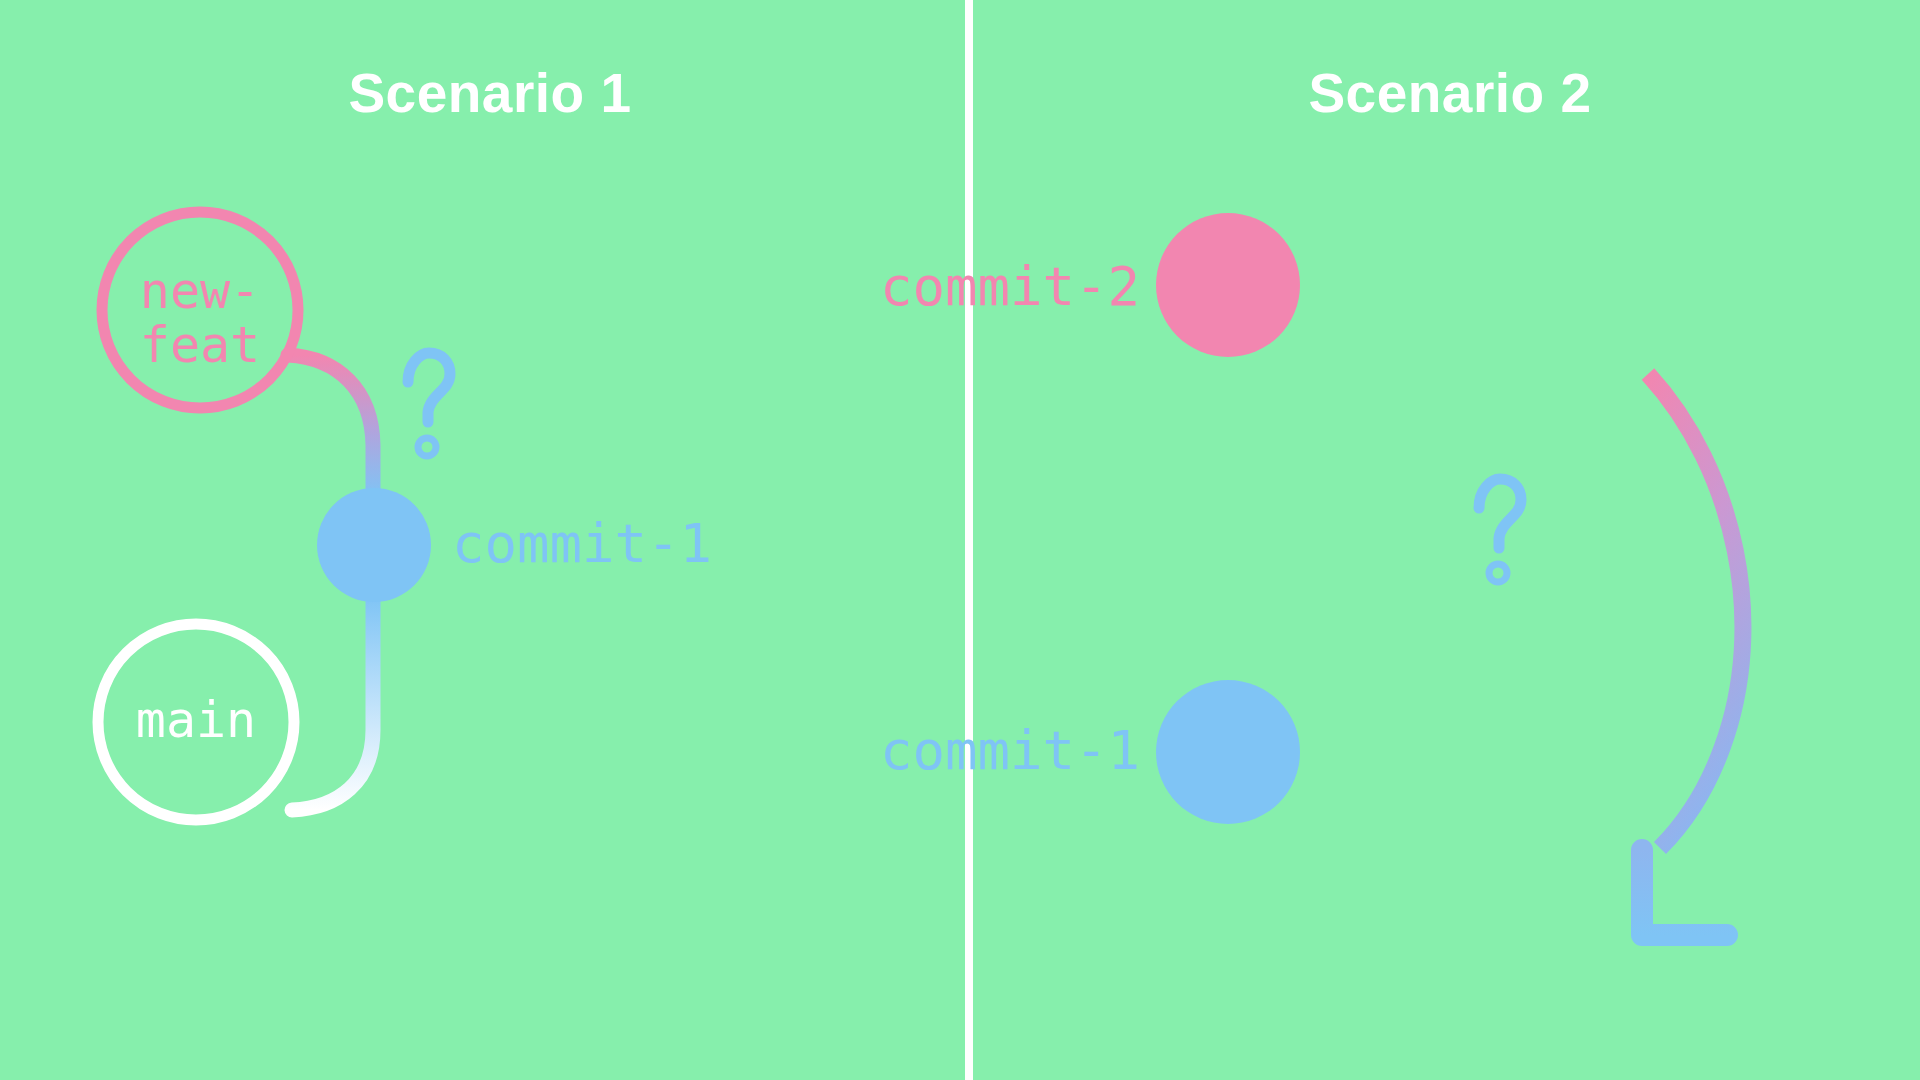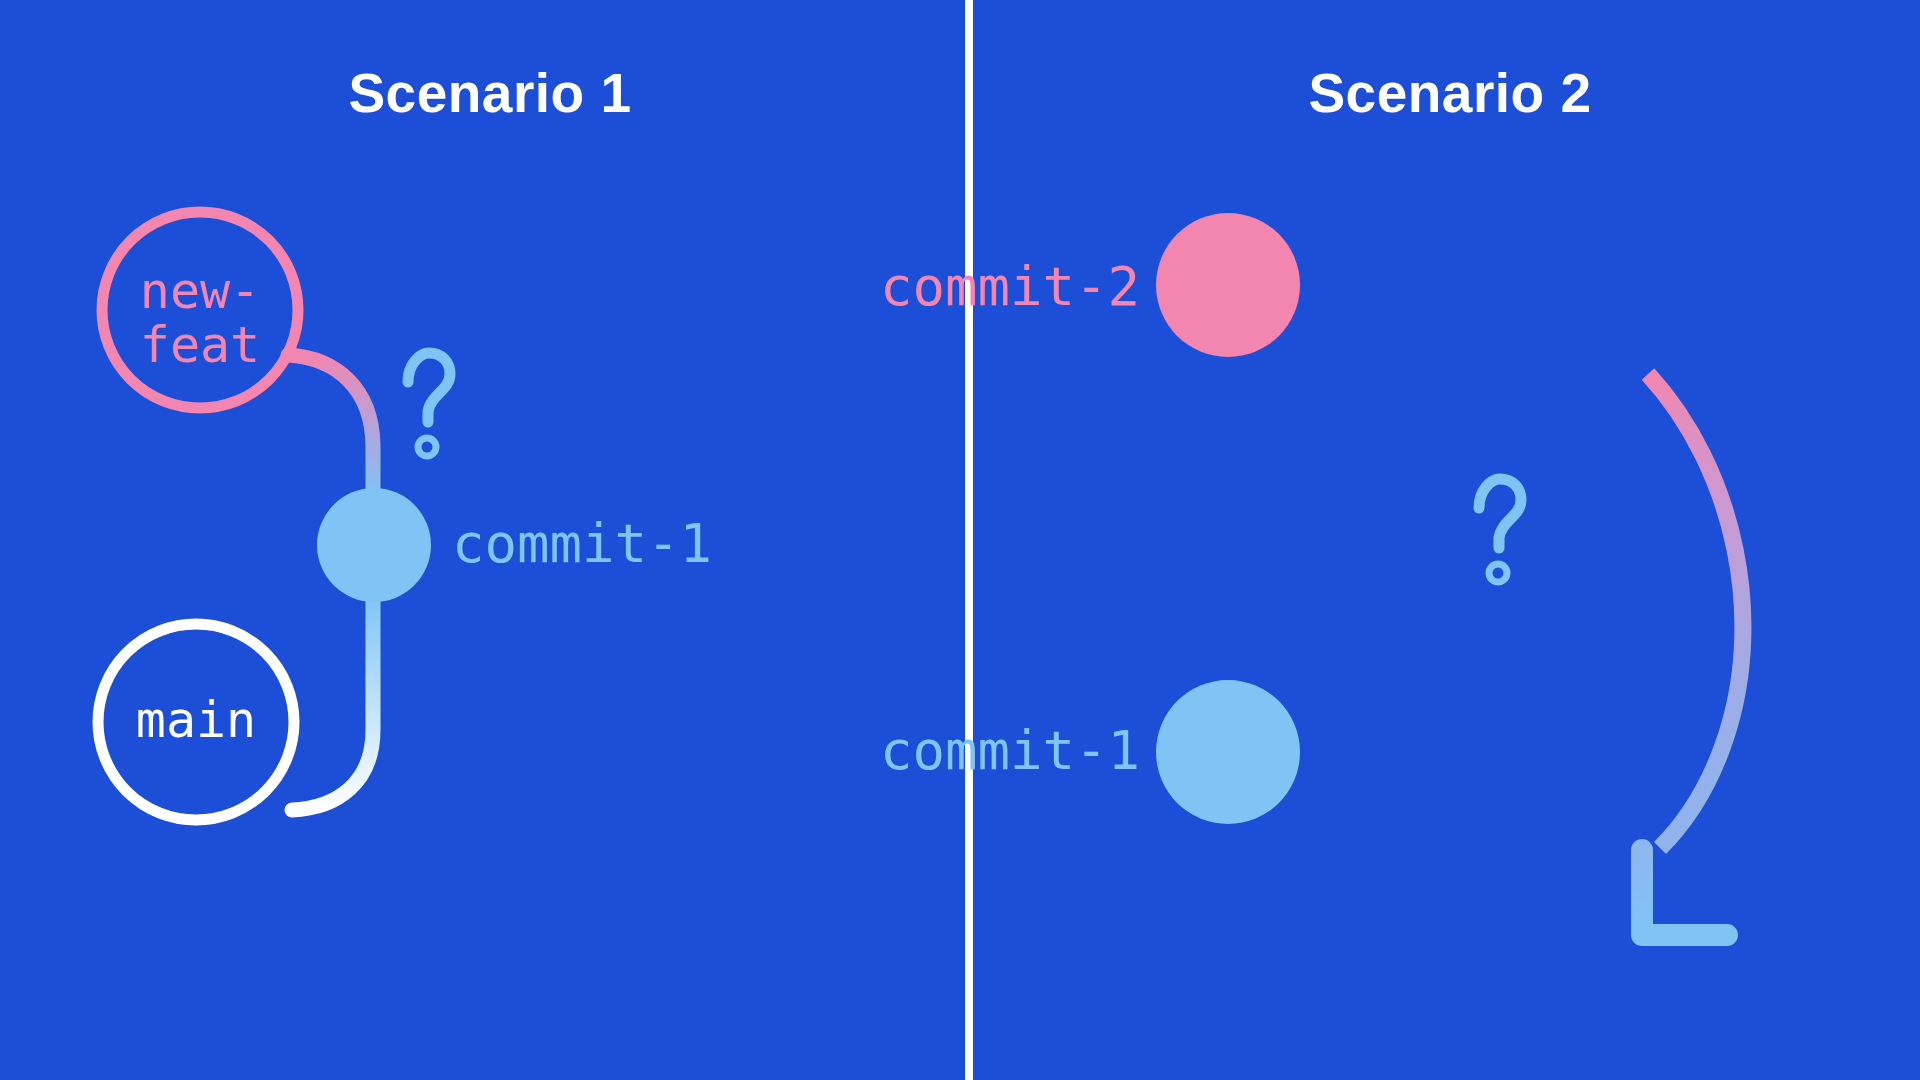--- a/index.html
+++ b/index.html
@@ -10,21 +10,21 @@
   body {
     width: 1920px;
     height: 1080px;
     overflow: hidden;
     font-family: "Liberation Sans", sans-serif;
   }
   #stage {
     position: relative;
     width: 1920px;
     height: 1080px;
-    background: #1d4ed8;
+    background: #86efac;
   }
   #diagram {
     position: absolute;
     top: 0; left: 0;
     width: 1920px;
     height: 1080px;
     display: block;
   }
   .panel-title {
     font-family: "Liberation Sans", sans-serif;

